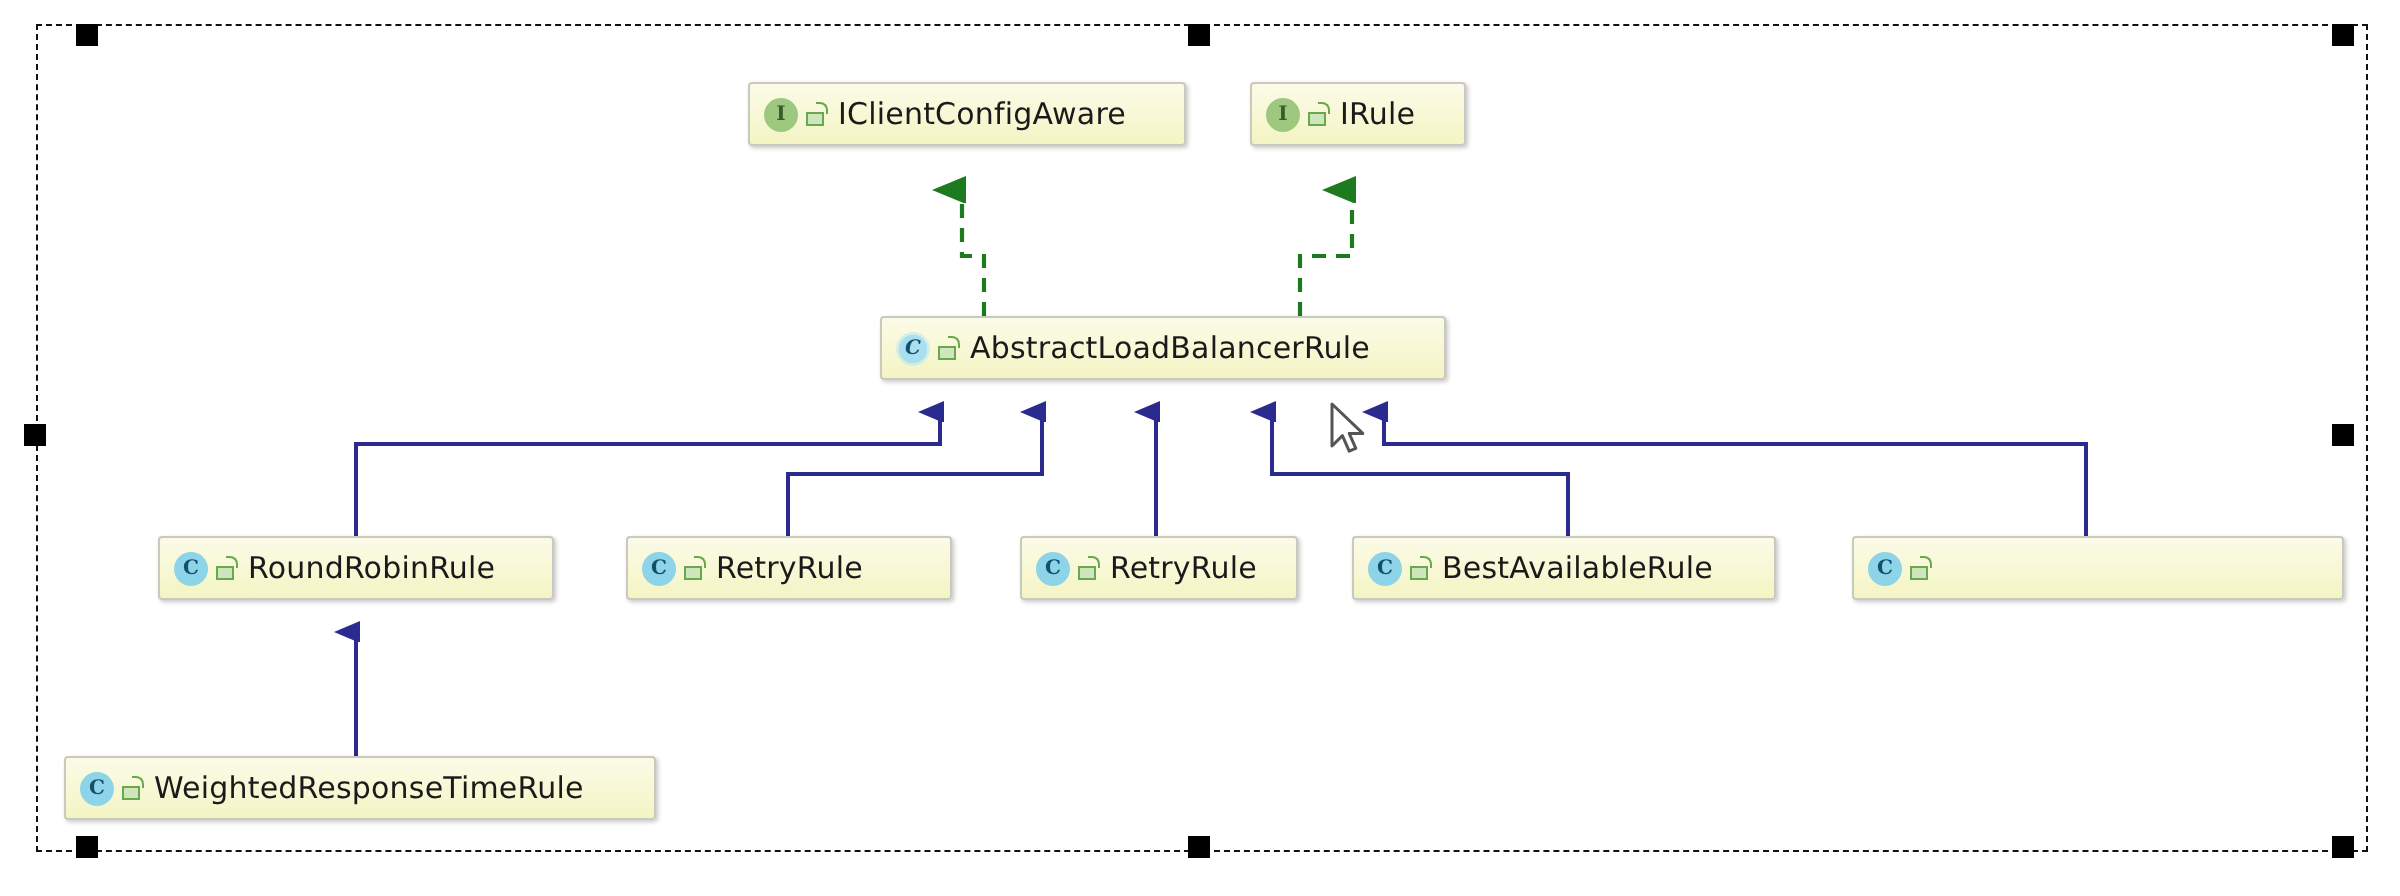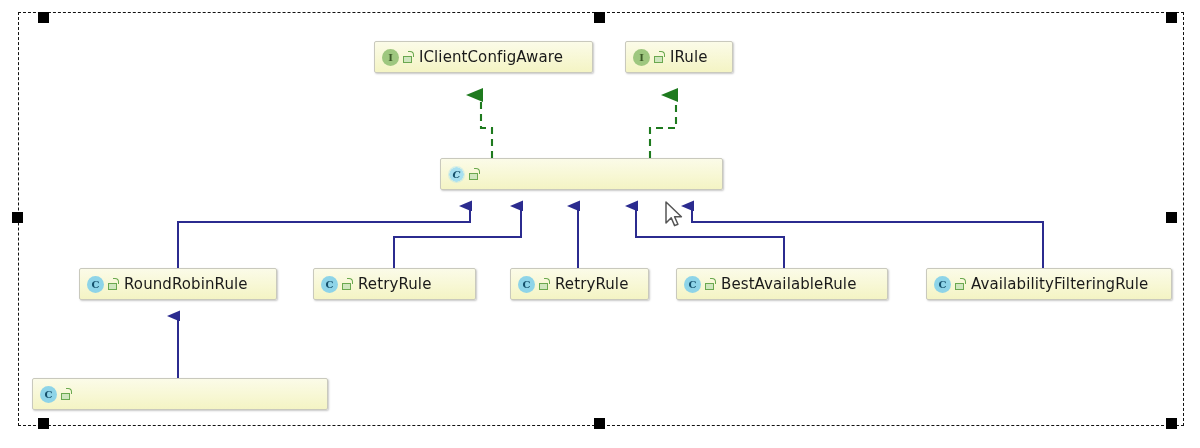--- a/index.html
+++ b/index.html
@@ -165,20 +165,21 @@
     </span>
     <span class="label">IRule</span>
   </div>
 
   <div class="node" style="left:440px;top:158px;width:283px;">
     <span class="tico abs">C</span>
     <span class="lock">
       <span class="shackle"></span>
         <span class="body"></span>
     </span>
+    <span class="label">AbstractLoadBalancerRule</span>
   </div>
 
   <div class="node" style="left:79px;top:268px;width:198px;">
     <span class="tico cls">C</span>
     <span class="lock">
       <span class="shackle"></span>
         <span class="body"></span>
     </span>
     <span class="label">RoundRobinRule</span>
   </div>
@@ -209,28 +210,28 @@
     </span>
     <span class="label">BestAvailableRule</span>
   </div>
 
   <div class="node" style="left:926px;top:268px;width:246px;">
     <span class="tico cls">C</span>
     <span class="lock">
       <span class="shackle"></span>
         <span class="body"></span>
     </span>
-    <span class="label">AvailabilityFilteringRule</span>
   </div>
 
   <div class="node" style="left:32px;top:378px;width:296px;">
     <span class="tico cls">C</span>
     <span class="lock">
       <span class="shackle"></span>
         <span class="body"></span>
     </span>
+    <span class="label">WeightedResponseTimeRule</span>
   </div>
 
   <svg class="cursor" style="left:664px;top:200px;" width="22" height="30" viewBox="0 0 22 30">
     <path d="M2,2 L2,23 L7.2,17.8 L10.6,25.6 L13.9,24.2 L10.6,16.7 L17.4,16.7 Z" fill="#ffffff" stroke="#555555" stroke-width="1.5" stroke-linejoin="round"></path>
   </svg>
 
 </div>
 
 </body></html>

